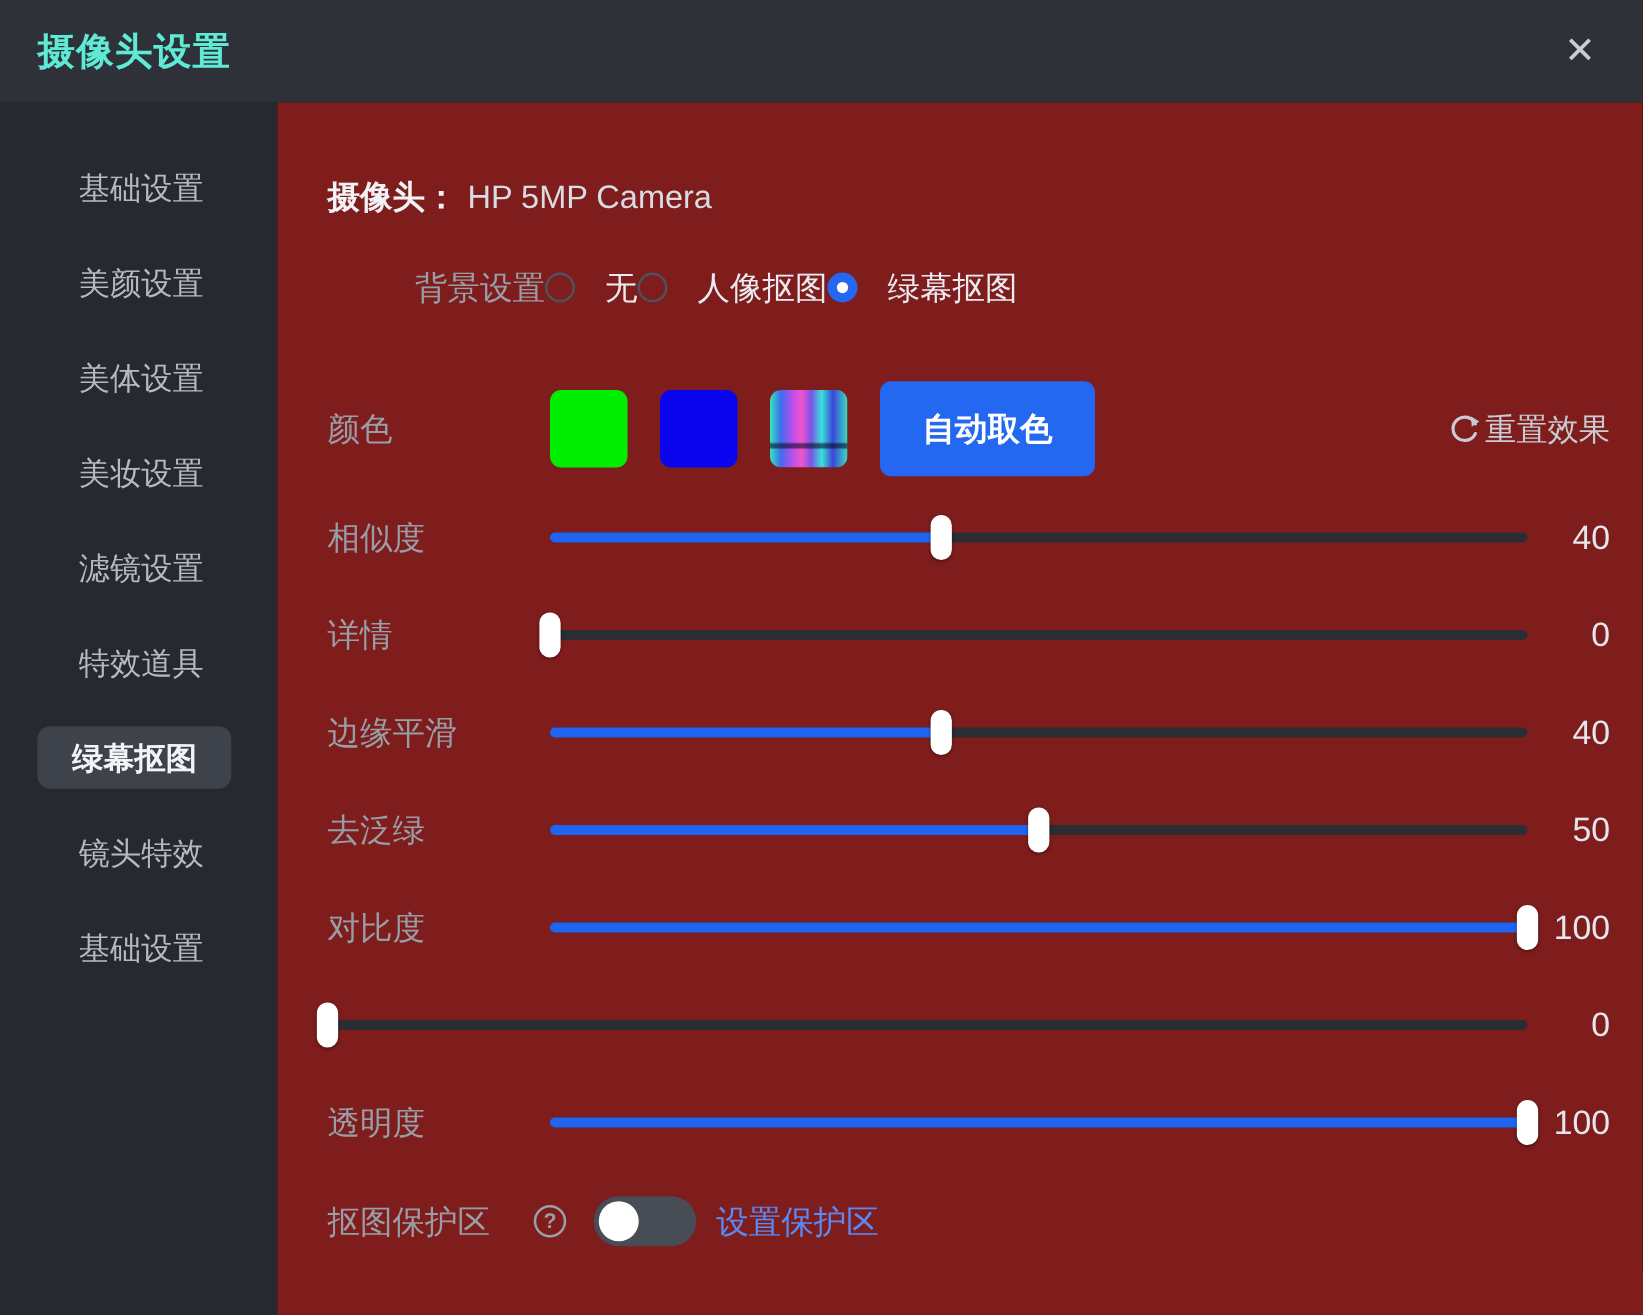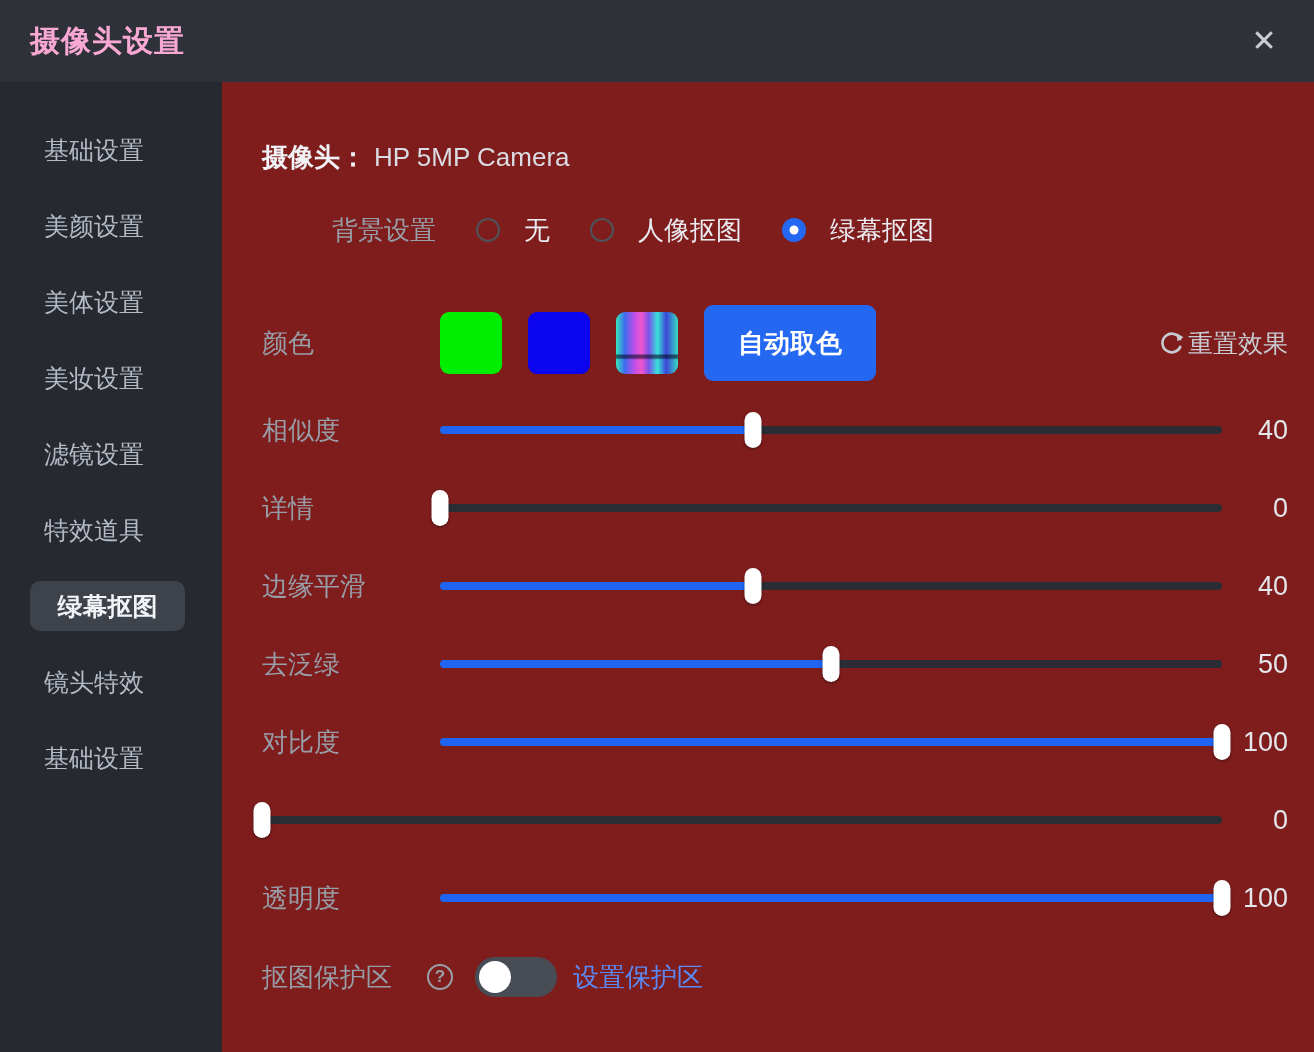--- a/index.html
+++ b/index.html
@@ -7,54 +7,54 @@
   body {
     font-family:"Liberation Sans","DejaVu Sans",sans-serif;
     background:#17191e; color:#e9ebf0;
     position:relative;
   }
   
   .titlebar {
     position:absolute; left:0; top:0; width:1314px; height:82px;
     background:#2e3138; display:flex; align-items:center;
   }
-  .titlebar .title { font-size:30px; font-weight:bold; color:#f9a8d4; margin-left:30px; letter-spacing:1px; }
+  .titlebar .title { font-size:30px; font-weight:bold; color:#5eead4; margin-left:30px; letter-spacing:1px; }
   .close-btn {
     position:absolute; right:18px; top:0; width:64px; height:82px;
     display:flex; align-items:center; justify-content:center;
     color:#c9cdd4; font-size:30px; cursor:pointer; line-height:1;
   }
   
   .sidebar {
     position:absolute; left:0; top:82px; width:222px; height:970px;
     background:#26292f; padding-top:30px;
   }
   .side-item {
     height:76px; display:flex; align-items:center;
-    padding-left:44px; font-size:25px; color:#b4bac4; cursor:pointer;
+    padding-left:63px; font-size:25px; color:#b4bac4; cursor:pointer;
   }
   .side-item.selected { padding-left:30px; }
   .side-item.selected .pill {
     width:155px; height:50px; background:#3e434b; border-radius:10px;
     display:flex; align-items:center; justify-content:center;
     color:#f2f4f7; font-weight:bold;
   }
   
   .content {
     position:absolute; left:222px; top:82px; width:1092px; height:970px;
     background:#7f1d1d;
   }
   .row { position:absolute; left:40px; right:26px; display:flex; align-items:center; }
   .row-label { width:178px; flex:none; font-size:26px; color:#989ea8; }
   
   .camera-row { top:57px; height:36px; }
   .camera-label { font-size:26px; font-weight:bold; color:#f0f2f6; }
   .camera-name  { font-size:26px; color:#d9dce2; margin-left:8px; }
   
-  .bg-row { top:131px; height:34px; gap:40px; }
+  .bg-row { top:131px; height:34px; }
   .bg-row .bg-label { margin-left:70px; font-size:26px; color:#989ea8; }
   .radio-group { display:flex; align-items:center; gap:24px; cursor:pointer; }
   .radio-circle {
     width:24px; height:24px; border-radius:50%;
     border:2px solid #4d525b; flex:none;
   }
   .radio-group.selected .radio-circle {
     border:none; background:#2468f2; position:relative;
   }
   .radio-group.selected .radio-circle::after {

